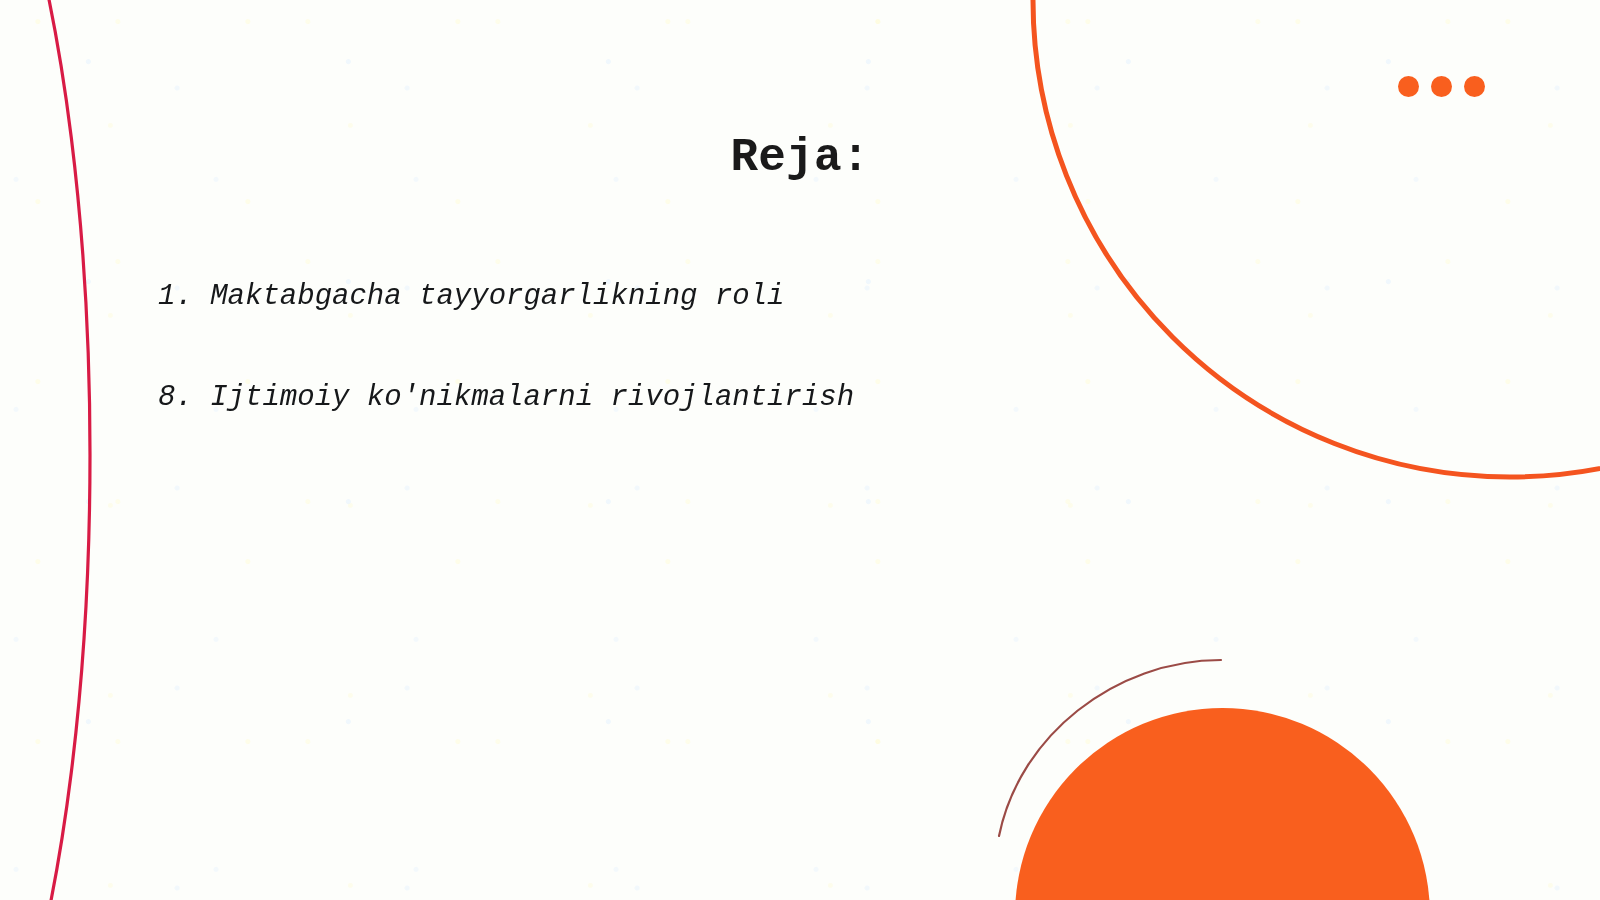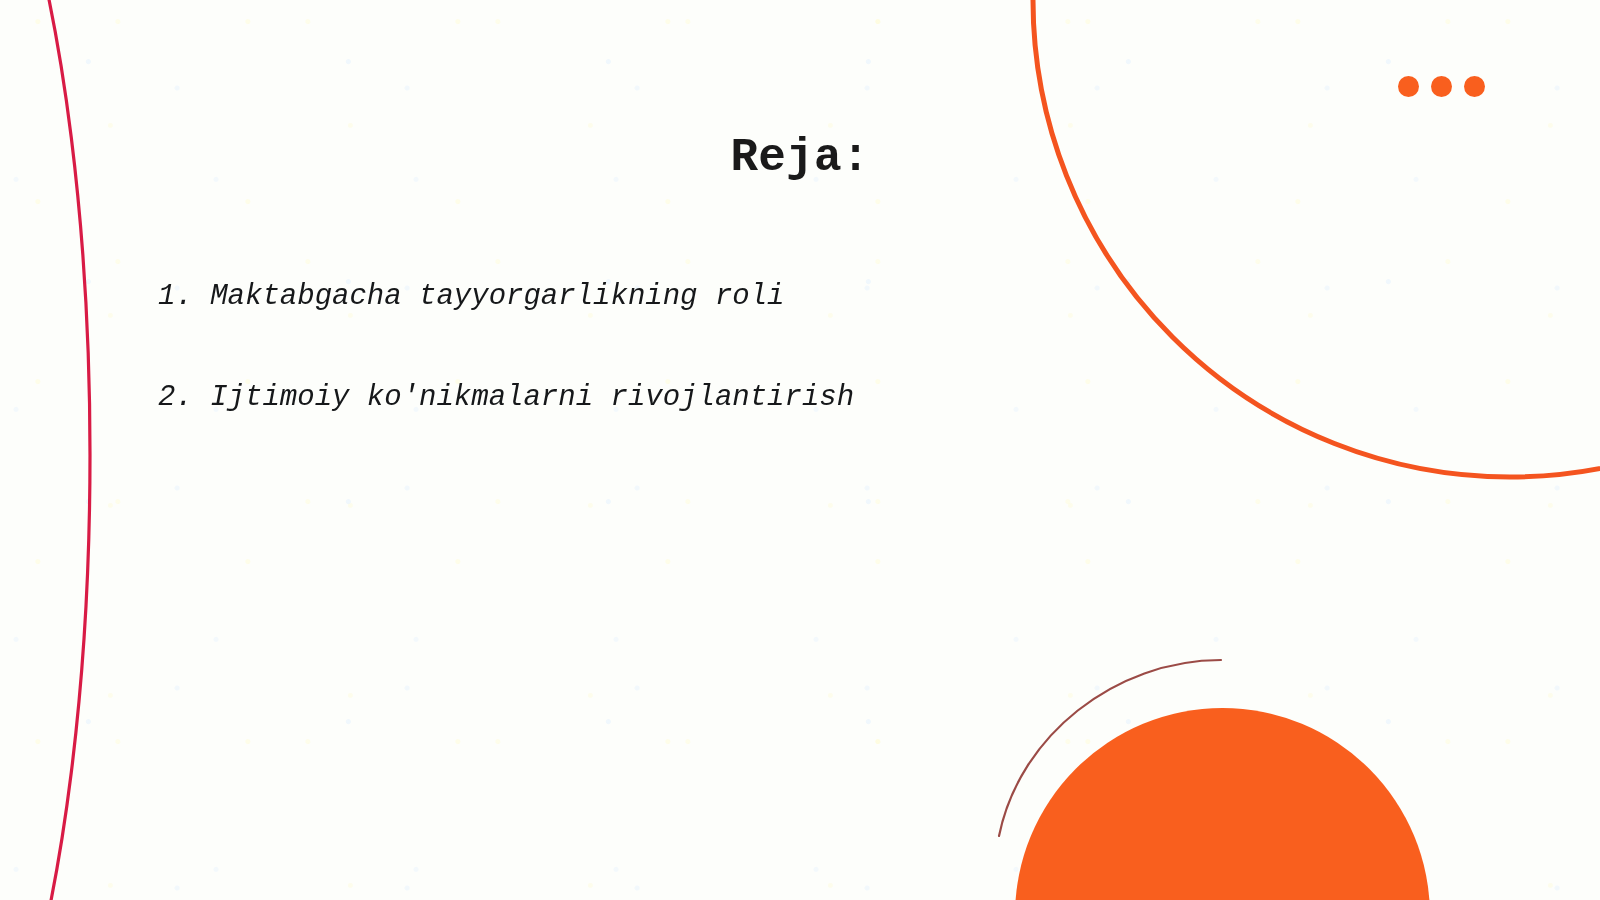--- a/index.html
+++ b/index.html
@@ -116,16 +116,16 @@
   <div class="dots">
     <span class="dot"></span>
     <span class="dot"></span>
     <span class="dot"></span>
   </div>
 
   <div class="title">Reja:</div>
 
   <div class="agenda">
     <div class="agenda-item">1. Maktabgacha tayyorgarlikning roli</div>
-    <div class="agenda-item">2. Ijtimoiy ko'nikmalarni rivojlantirish</div>
+    <div class="agenda-item">8. Ijtimoiy ko'nikmalarni rivojlantirish</div>
   </div>
 
 </div>
 
 </body></html>

